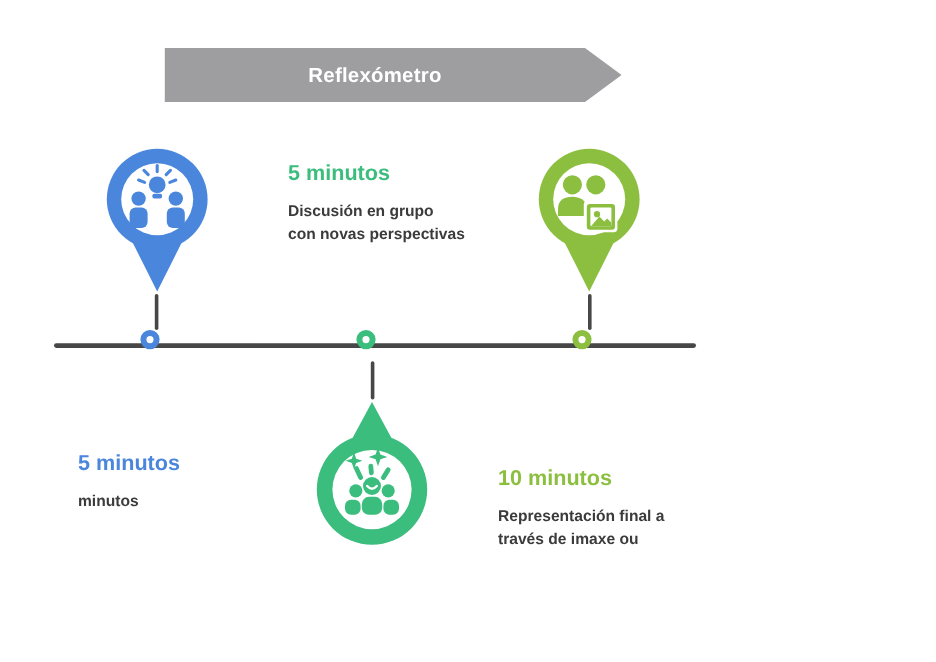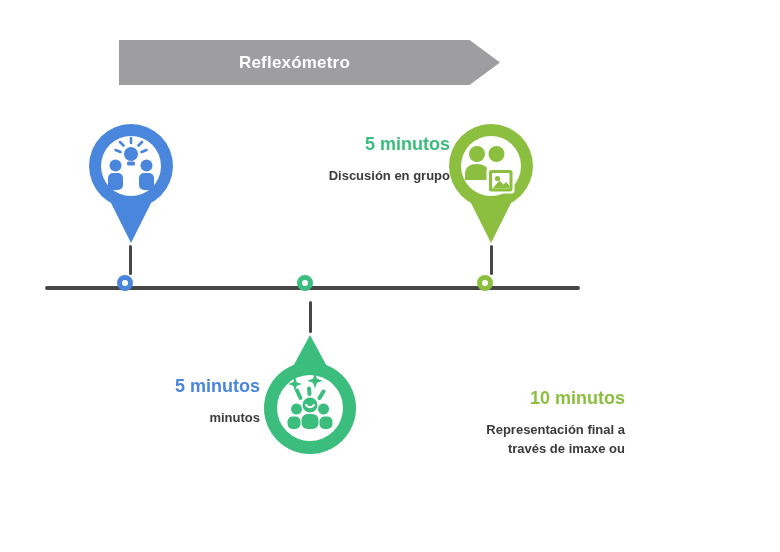--- a/index.html
+++ b/index.html
@@ -7,21 +7,21 @@
     --banner-gray:#9e9ea0; --line-dark:#474747; --text-dark:#3b3b3b; --white:#ffffff;
   }
   *{margin:0;padding:0;box-sizing:border-box;}
   html,body{background:#fff;}
   .canvas{
     position:relative;width:780px;height:552px;background:#fff;overflow:hidden;
     font-family:"Liberation Sans","DejaVu Sans",sans-serif;
   }
   
   .banner{
-    position:absolute;left:119px;top:40px;width:381px;height:45px;
+    position:absolute;left:137px;top:40px;width:381px;height:45px;
     background:var(--banner-gray);
     clip-path:polygon(0 0,92% 0,100% 50%,92% 100%,0 100%);
     display:flex;align-items:center;justify-content:center;
     padding-right:30px;
   }
   .banner-label{color:var(--white);font-size:17px;font-weight:bold;letter-spacing:.2px;}
   
   .tl-line{position:absolute;left:45px;top:286px;width:535px;height:4px;background:var(--line-dark);border-radius:2px;}
   .stem{position:absolute;width:3px;background:var(--line-dark);border-radius:1.5px;}
   .stem-1{left:128.5px;top:245px;height:30px;}
@@ -32,21 +32,21 @@
   .ring-2{left:297px;border-color:var(--emerald);}
   .ring-3{left:477px;border-color:var(--lime);}
   
   .pin{position:absolute;}
   .pin-1{left:87px;top:122px;}
   .pin-2{left:262px;top:332px;}
   .pin-3{left:447px;top:122px;}
   .fb{fill:var(--blue)} .fe{fill:var(--emerald)} .fl{fill:var(--lime)} .fw{fill:var(--white)}
   .sb{stroke:var(--blue)} .se{stroke:var(--emerald)} .sw{stroke:var(--white)}
   
-  .step-text{position:absolute;text-align:right;}
+  .step-text{position:absolute;text-align:left;}
   .step-text .duration{font-size:18px;font-weight:bold;margin-bottom:11px;}
   .step-text .desc-line{font-size:13px;font-weight:bold;color:var(--text-dark);line-height:19px;}
   .text-1{left:65px;top:376px;width:195px;}
   .text-1 .duration{color:var(--blue);}
   .text-2{left:240px;top:134px;width:210px;}
   .text-2 .duration{color:var(--emerald);}
   .text-3{left:415px;top:376px;width:210px;margin-top:12px;}
   .text-3 .duration{color:var(--lime);}
 </style>
 </head>
@@ -126,20 +126,21 @@
   </svg>
 
   <div class="step-text text-1">
     <div class="duration">5 minutos</div>
     <div class="desc-line">minutos</div>
   </div>
 
   <div class="step-text text-2">
     <div class="duration">5 minutos</div>
     <div class="desc-line">Discusión en grupo</div>
+    <div class="desc-line">con novas perspectivas</div>
   </div>
 
   <div class="step-text text-3">
     <div class="duration">10 minutos</div>
     <div class="desc-line">Representación final a</div>
     <div class="desc-line">través de imaxe ou</div>
   </div>
 
 </div>
 

